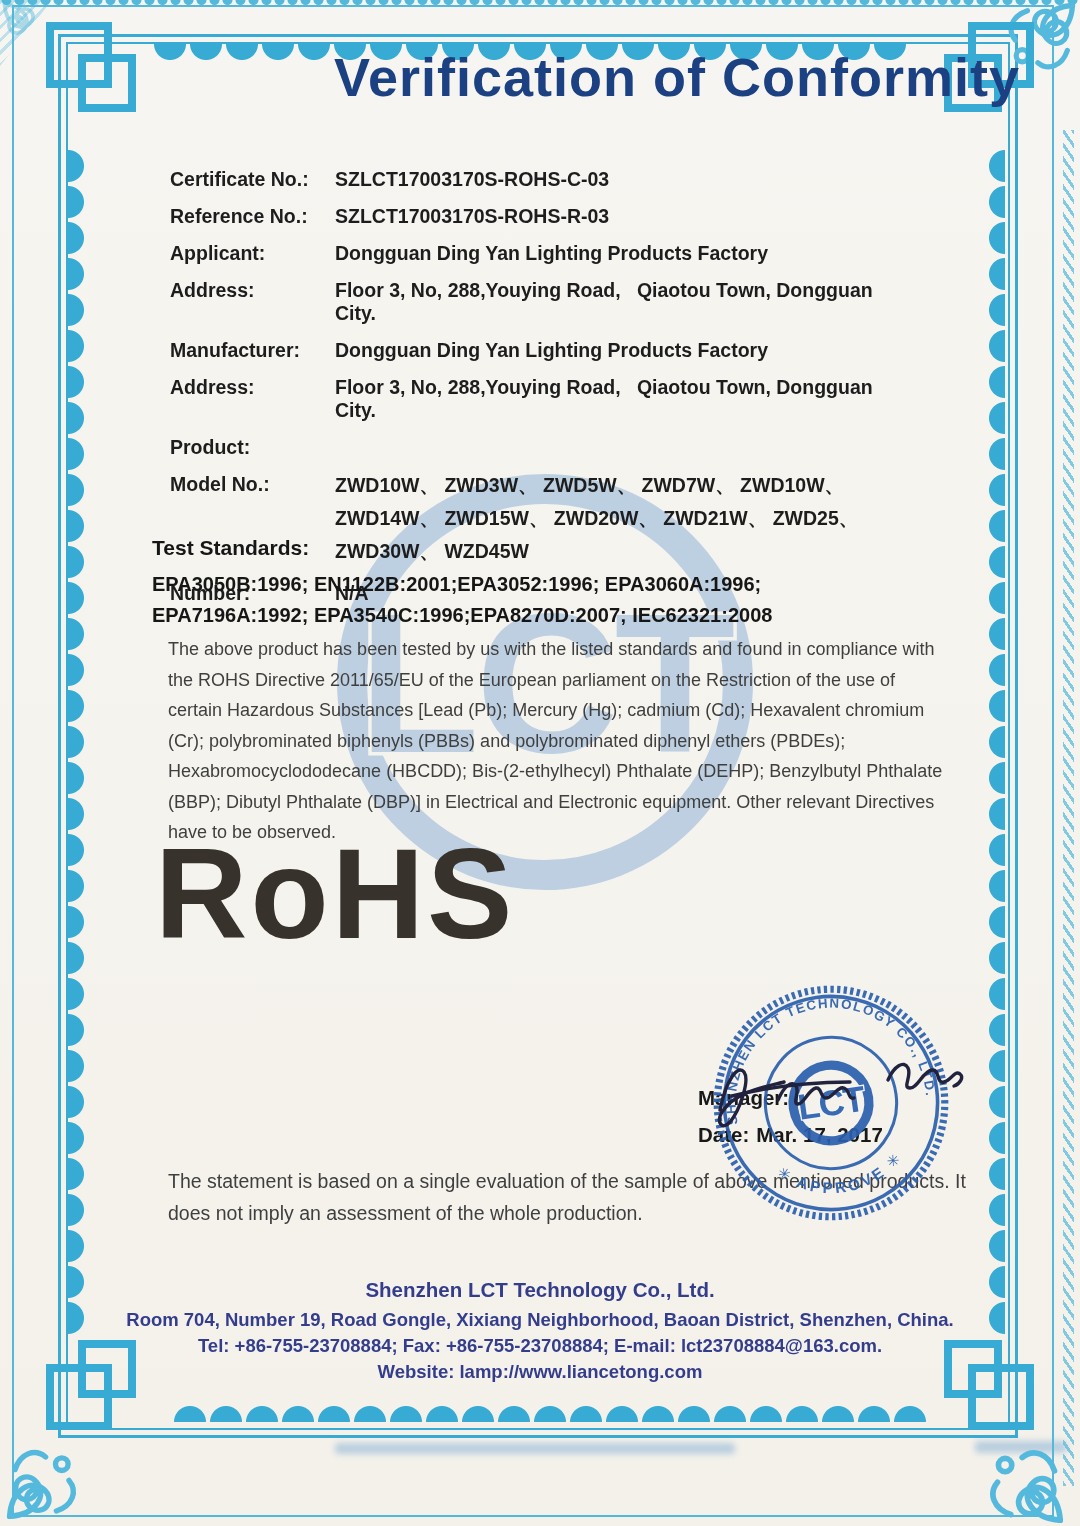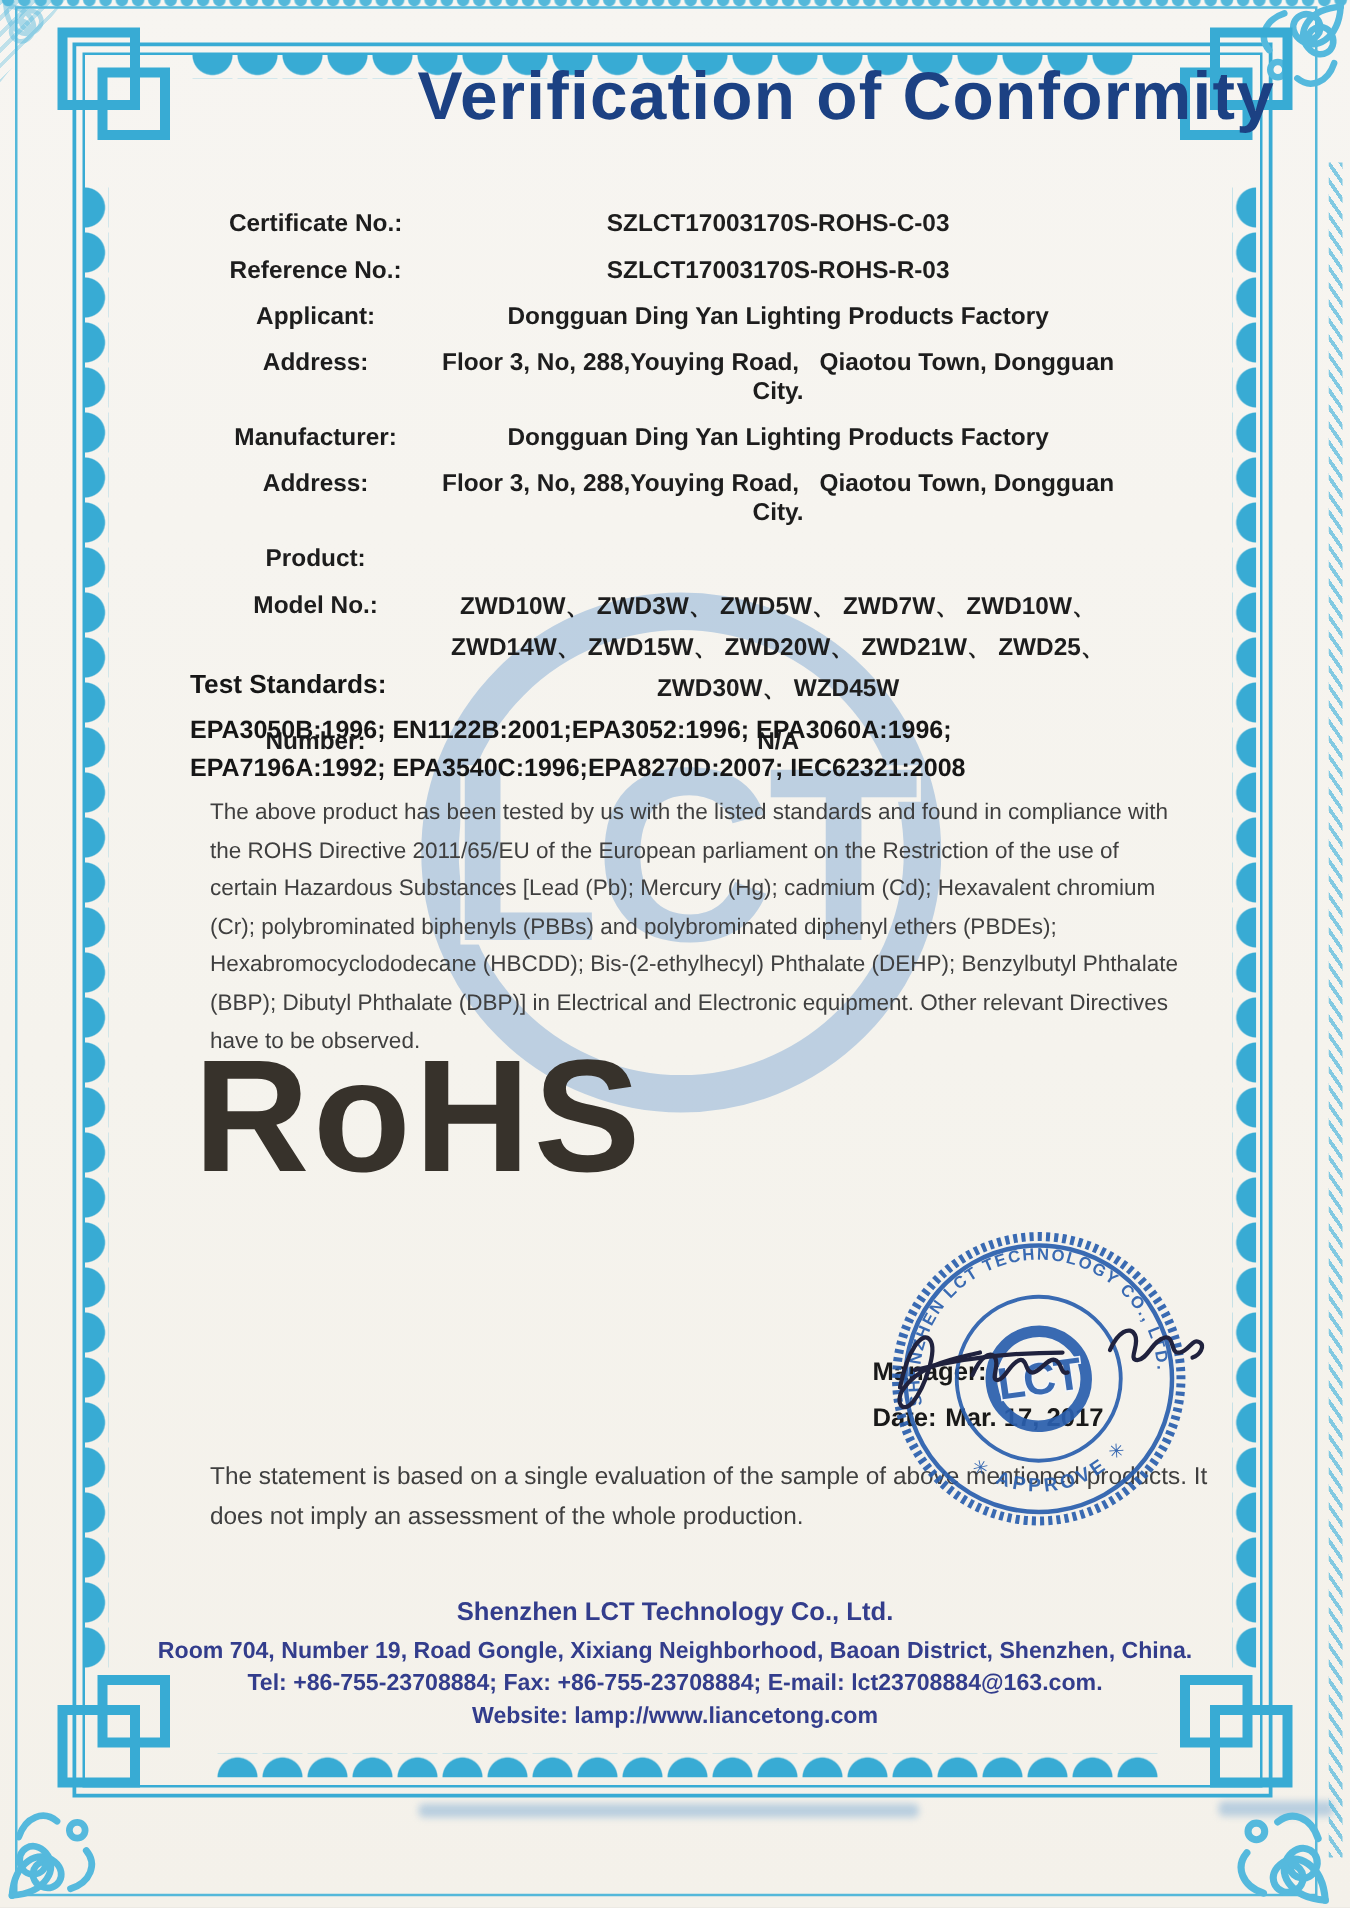--- a/index.html
+++ b/index.html
@@ -61,21 +61,21 @@
 
   
   .watermark{left:315px;top:450px;width:460px;height:470px;opacity:.5;z-index:1;}
 
   
   .content{z-index:3;}
   .doc-title{left:60px;top:46px;width:960px;text-align:right;color:var(--navy);
     font-size:54px;font-weight:bold;letter-spacing:1px;}
 
   .fields{left:170px;top:168px;width:740px;}
-  .frow{display:flex;margin-bottom:14px;font-size:19.5px;font-weight:bold;color:#1d1d1d;line-height:23px;text-align:center;}
+  .frow{display:flex;margin-bottom:14px;font-size:19.5px;font-weight:bold;color:#1d1d1d;line-height:23px;}
   .frow .lab{width:165px;flex:0 0 165px;}
   .frow .val{width:575px;white-space:pre-wrap;}
   .frow.model .val{line-height:33px;margin-top:-4px;}
 
   .standards{left:152px;top:536px;width:790px;color:#161616;}
   .standards .hd{font-size:21px;font-weight:bold;margin-bottom:9px;}
   .standards .ln{font-size:20px;font-weight:bold;line-height:31px;}
 
   .compliance{left:168px;top:634px;width:778px;font-size:18px;line-height:30.5px;color:var(--ink);}
 

